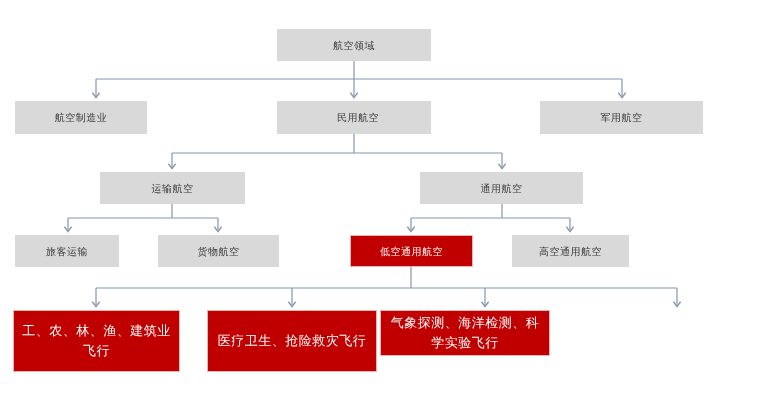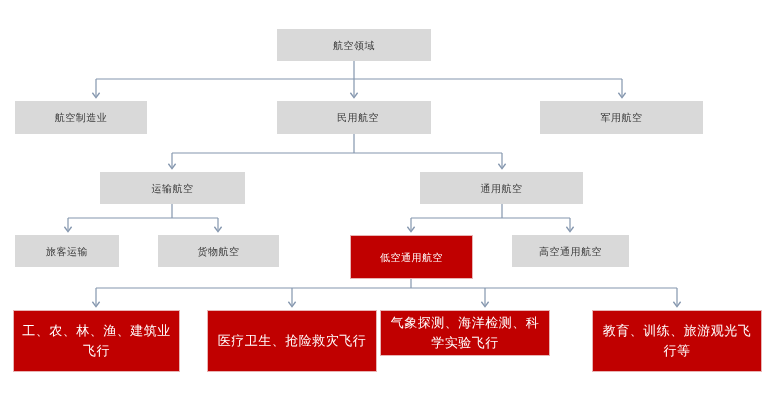--- a/index.html
+++ b/index.html
@@ -90,21 +90,20 @@
 
   <div class="node gray" style="left:15px;top:101px;width:132px;height:33px;">航空制造业</div>
   <div class="node gray" style="left:277px;top:101px;width:154px;height:33px;padding-left:8px;">民用航空</div>
   <div class="node gray" style="left:540px;top:101px;width:163px;height:33px;">军用航空</div>
 
   <div class="node gray" style="left:100px;top:172px;width:145px;height:32px;">运输航空</div>
   <div class="node gray" style="left:420px;top:172px;width:163px;height:32px;">通用航空</div>
 
   <div class="node gray" style="left:15px;top:235px;width:104px;height:32px;">旅客运输</div>
   <div class="node gray" style="left:158px;top:235px;width:121px;height:32px;">货物航空</div>
-  <div class="node red" style="left:350px;top:235px;width:123px;height:44px;">低空通用航空</div>
+  <div class="node red" style="left:350px;top:235px;width:123px;height:32px;">低空通用航空</div>
   <div class="node gray" style="left:512px;top:235px;width:117px;height:32px;">高空通用航空</div>
 
   <div class="node red leaf" style="left:13px;top:310px;width:167px;height:62px;">工、农、林、渔、建筑业飞行</div>
   <div class="node red leaf" style="left:207px;top:310px;width:170px;height:62px;">医疗卫生、抢险救灾飞行</div>
   <div class="node red leaf" style="left:380px;top:310px;width:170px;height:46px;">气象探测、海洋检测、科学实验飞行</div>
-  <div class="node red leaf" style="left:592px;top:310px;width:170px;height:62px;">教育、训练、旅游观光飞行等</div>
 
 </div>
 
 </body></html>

